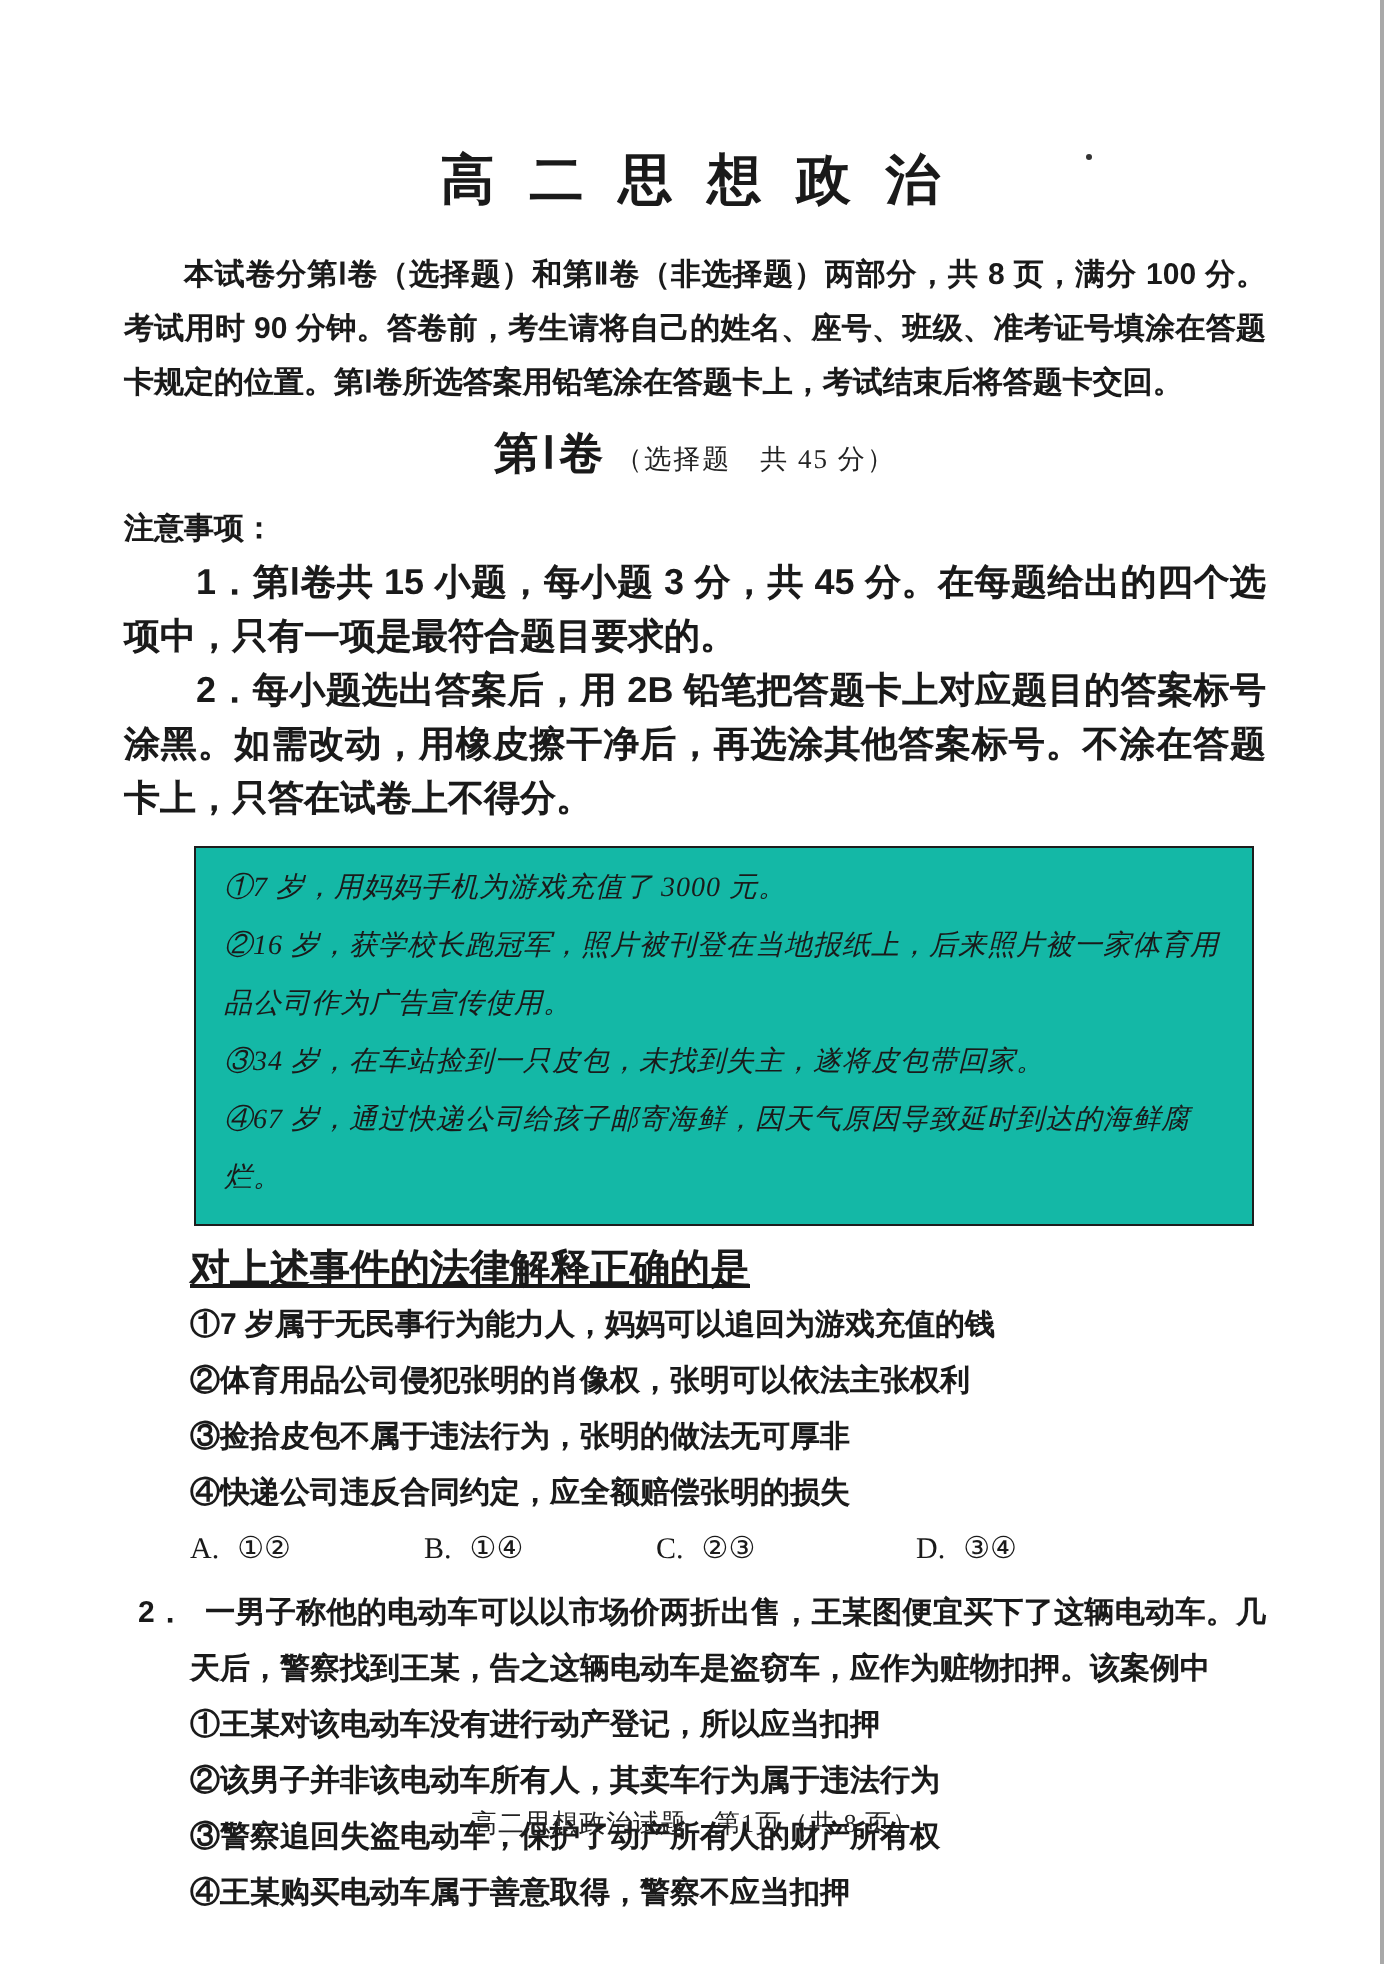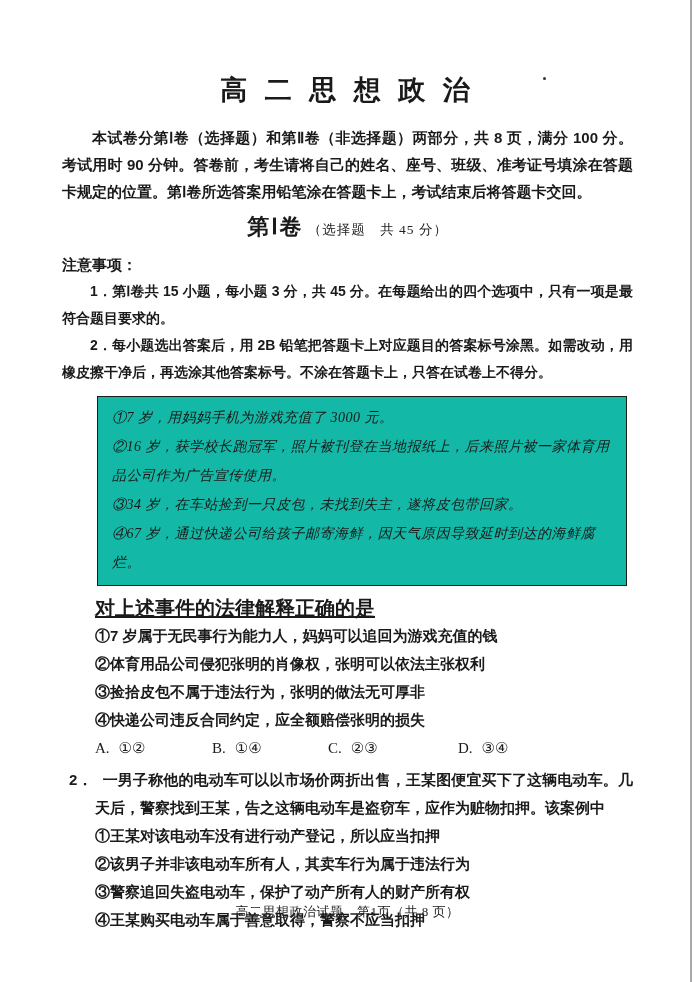--- a/index.html
+++ b/index.html
@@ -49,21 +49,21 @@
     margin: 6px 0 0 0;
     font-family: "Liberation Sans", sans-serif;
     font-weight: 700;
     font-size: 15px;
     line-height: 27px;
   }
   .note {
     margin: 0;
     font-family: "Liberation Sans", sans-serif;
     font-weight: 600;
-    font-size: 14px;
+    font-size: 18px;
     line-height: 27px;
     text-align: justify;
     text-justify: inter-ideograph;
     text-indent: 2em;
   }
 
   .q-stem {
     margin: 0;
     font-size: 15px;
     line-height: 27px;

